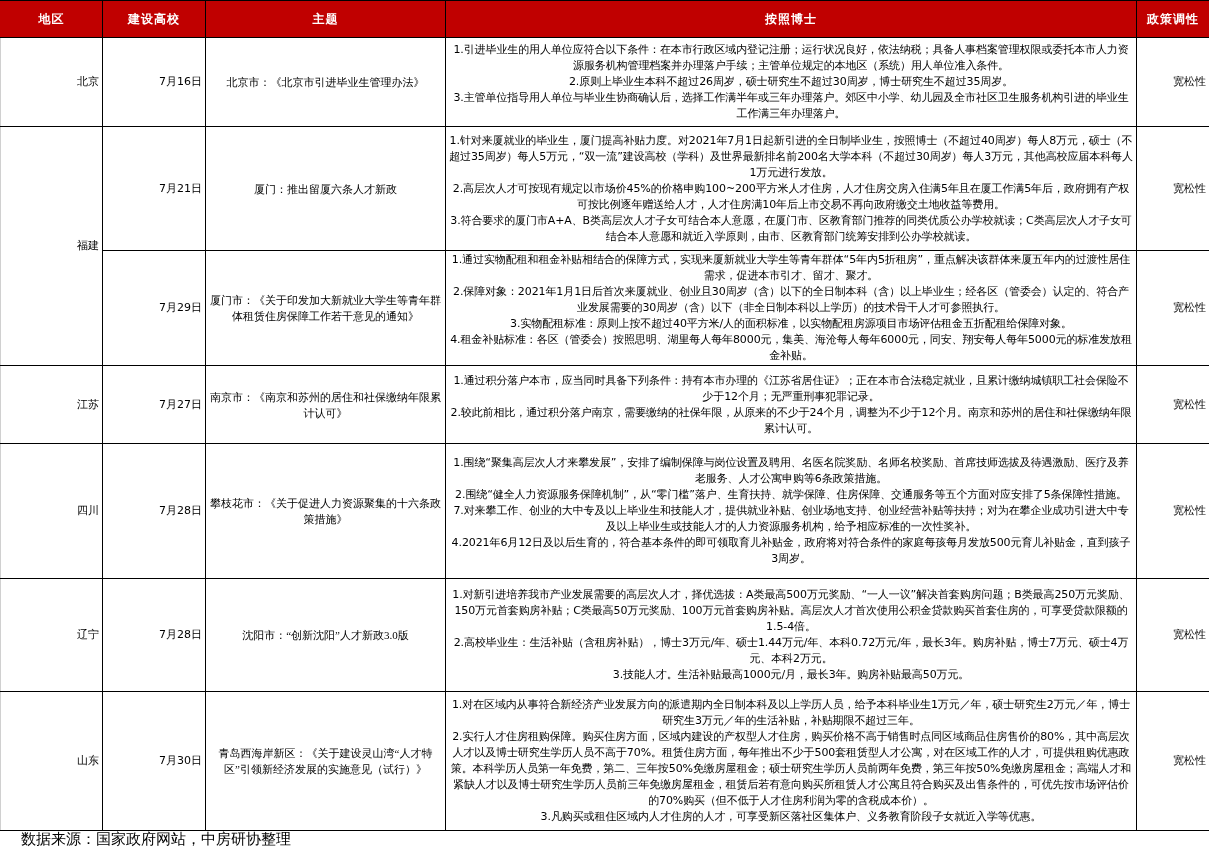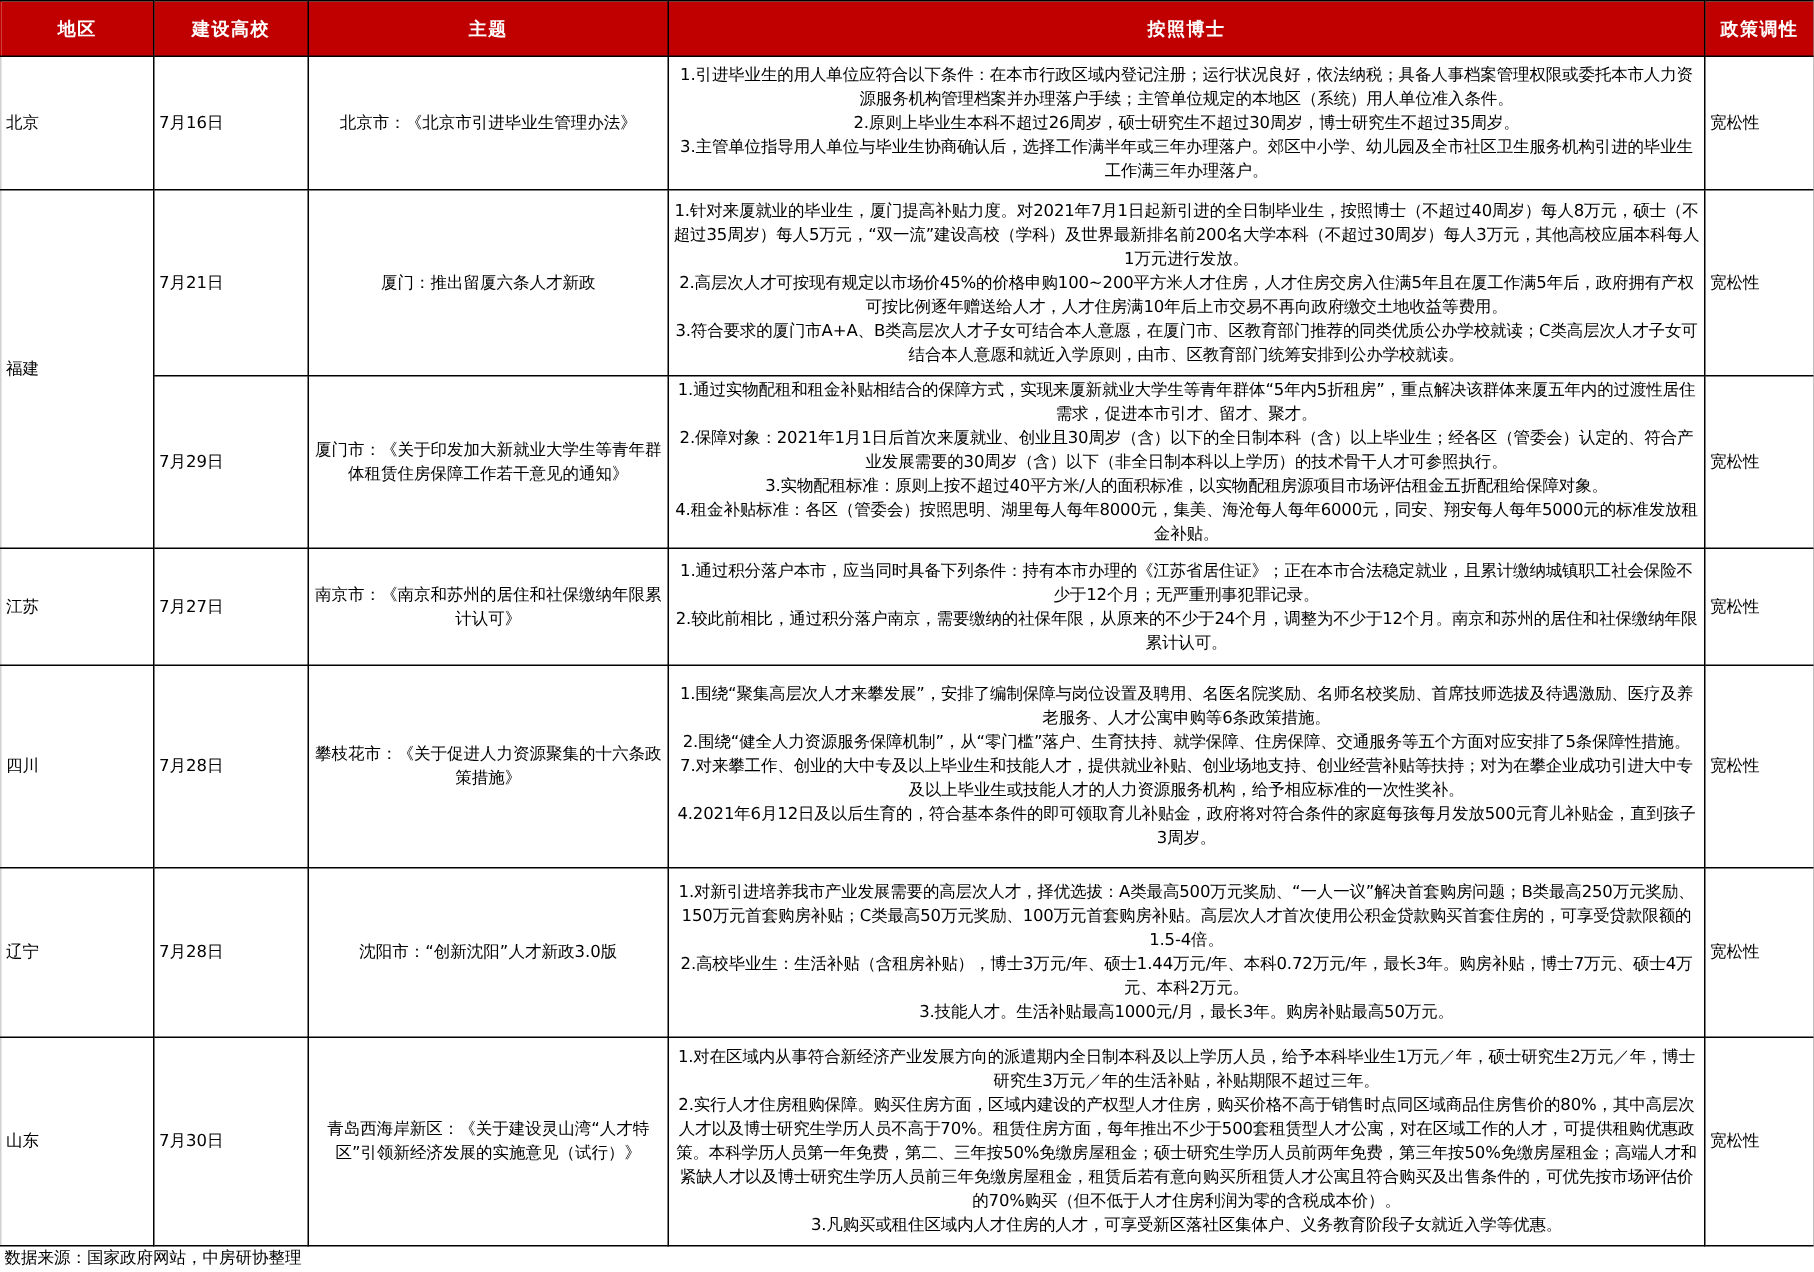--- a/index.html
+++ b/index.html
@@ -8,25 +8,25 @@
   table.policy { border-collapse:collapse; table-layout:fixed; width:1209px; position:absolute; left:0; top:0; }
   table.policy col.c1 { width:102px; }
   table.policy col.c2 { width:103px; }
   table.policy col.c3 { width:240px; }
   table.policy col.c4 { width:691px; }
   table.policy col.c5 { width:73px; }
   table.policy th { background:#c00000; color:#ffffff; font-weight:bold; font-size:12px; height:36px; border:1px solid #000; text-align:center; vertical-align:middle; padding:0; letter-spacing:1px; }
   table.policy th:first-child { border-left:1px solid #c00000; }
   table.policy td { border:1px solid #000; font-size:11px; line-height:16px; vertical-align:middle; padding:0 3px; }
   table.policy td:first-child { border-left:1px solid #d0d0d0; }
-  td.center { text-align:left;margin-left:47px; }
+  td.center { text-align:right;margin-left:47px; }
   td.points { text-align:center; padding:2px 3px; font-size:10.5px; line-height:15.2px; letter-spacing:-0.1px; }
-  td.topic { text-align:center; font-size:11px; line-height:16px; }
+  td.topic { text-align:center; font-size:11px; line-height:16px;font-family:Liberation Serif, serif; }
   .point-line { display:block; }
-  .source { position:absolute; left:3px; top:831px; font-size:11px; line-height:16px; }
+  .source { position:absolute; left:21px; top:831px; font-size:15px; line-height:16px; }
 </style>
 </head>
 <body>
 
 <div class="wrap">
   <table class="policy">
     <colgroup>
       <col class="c1">
         <col class="c2">
         <col class="c3">

